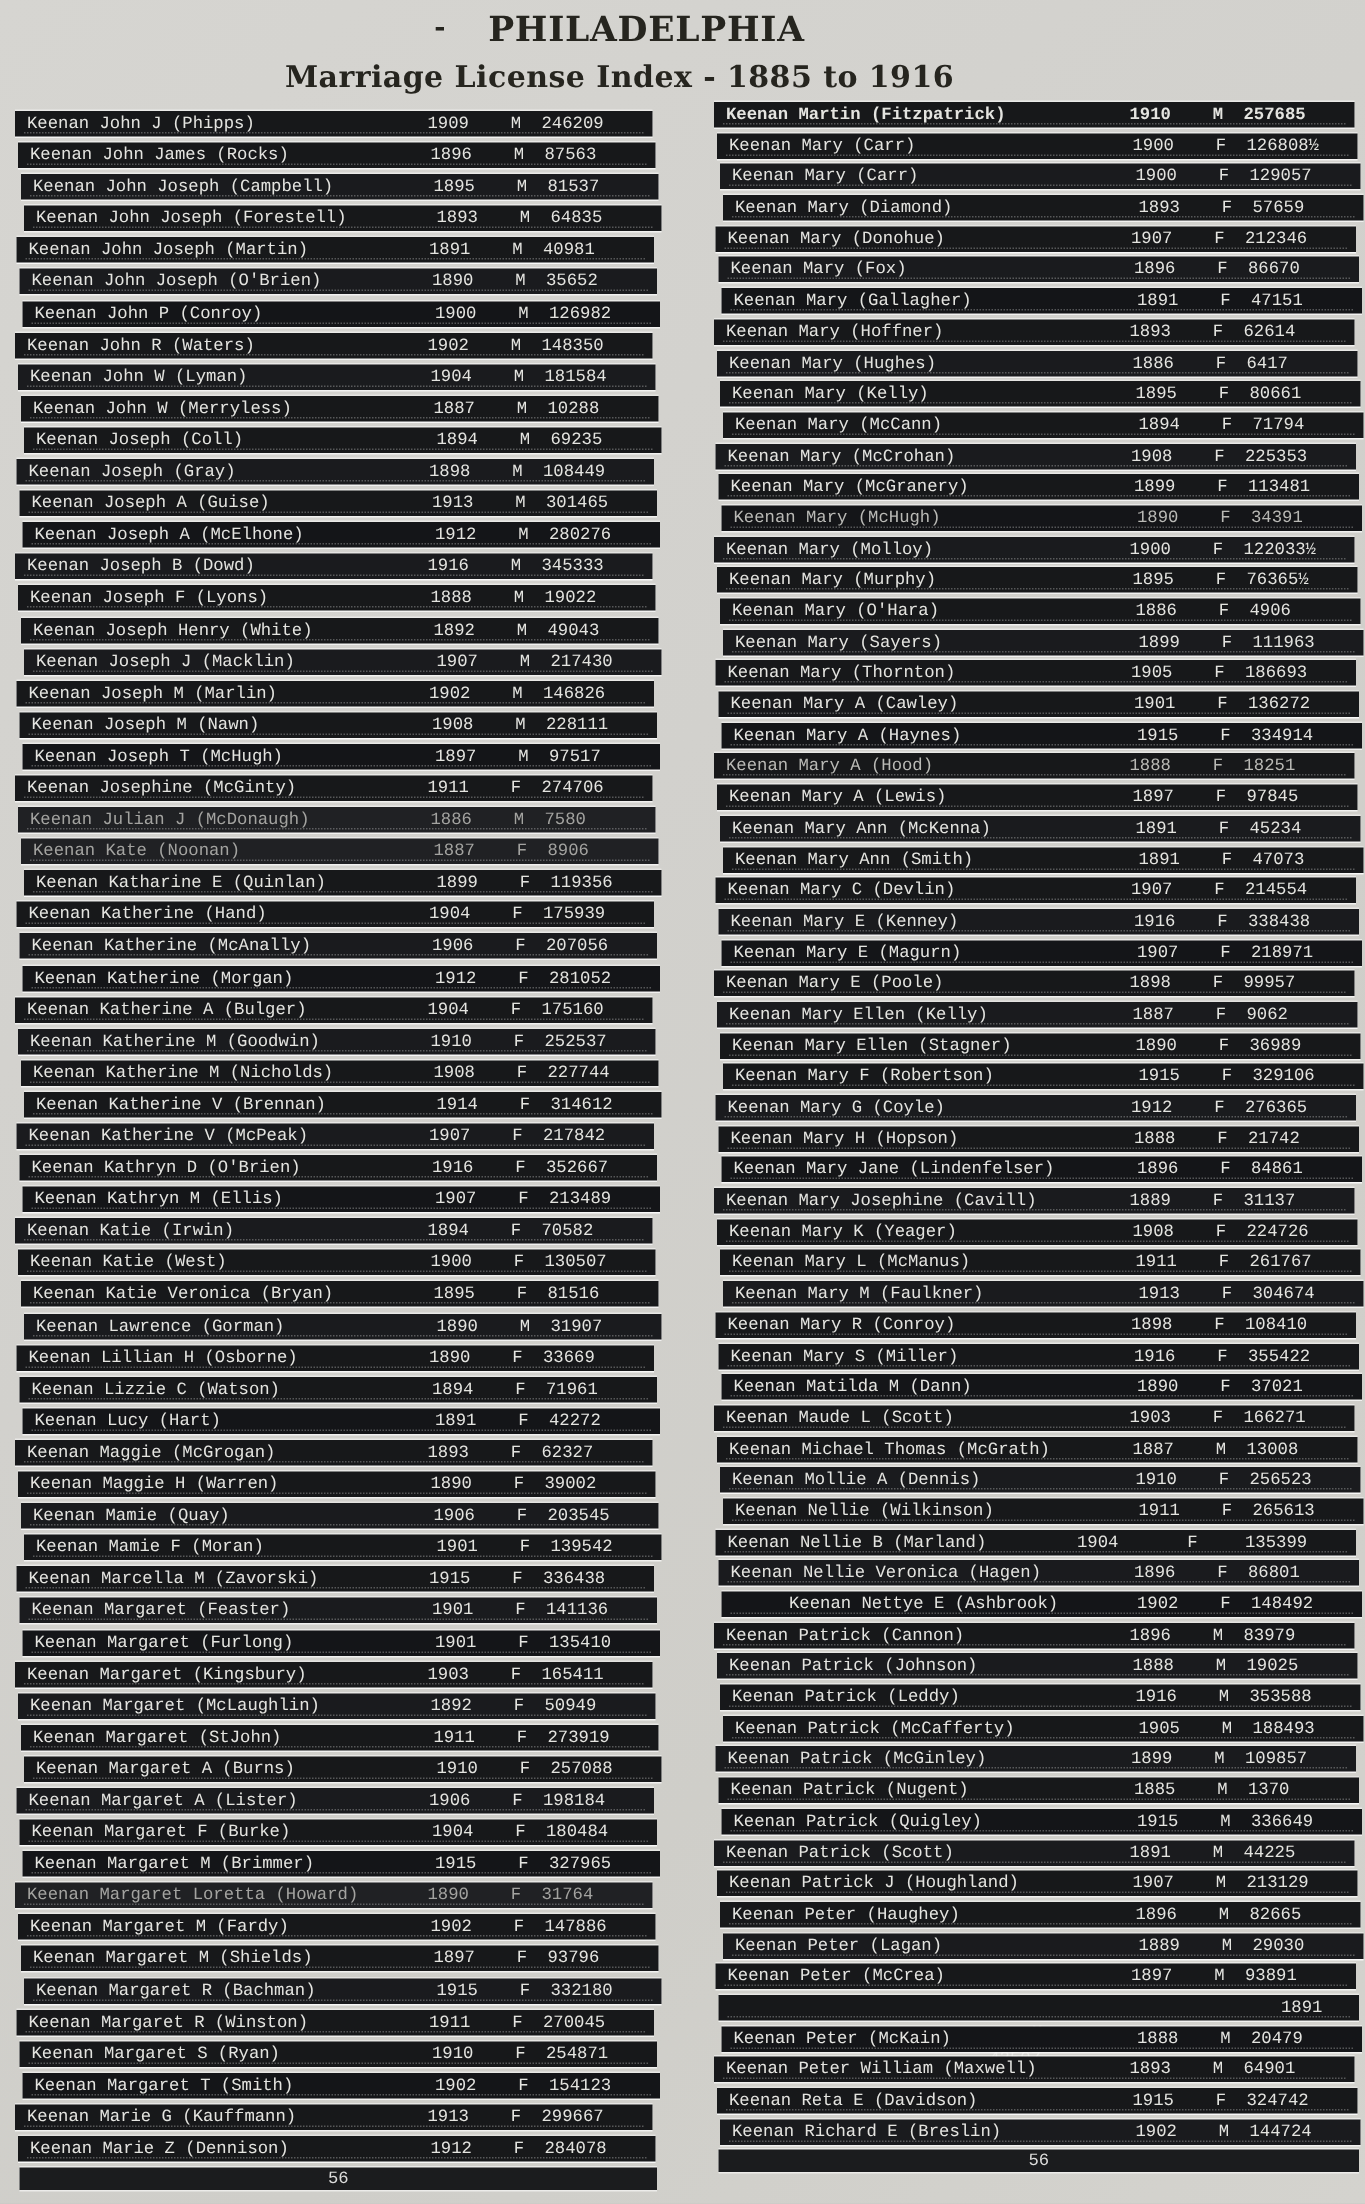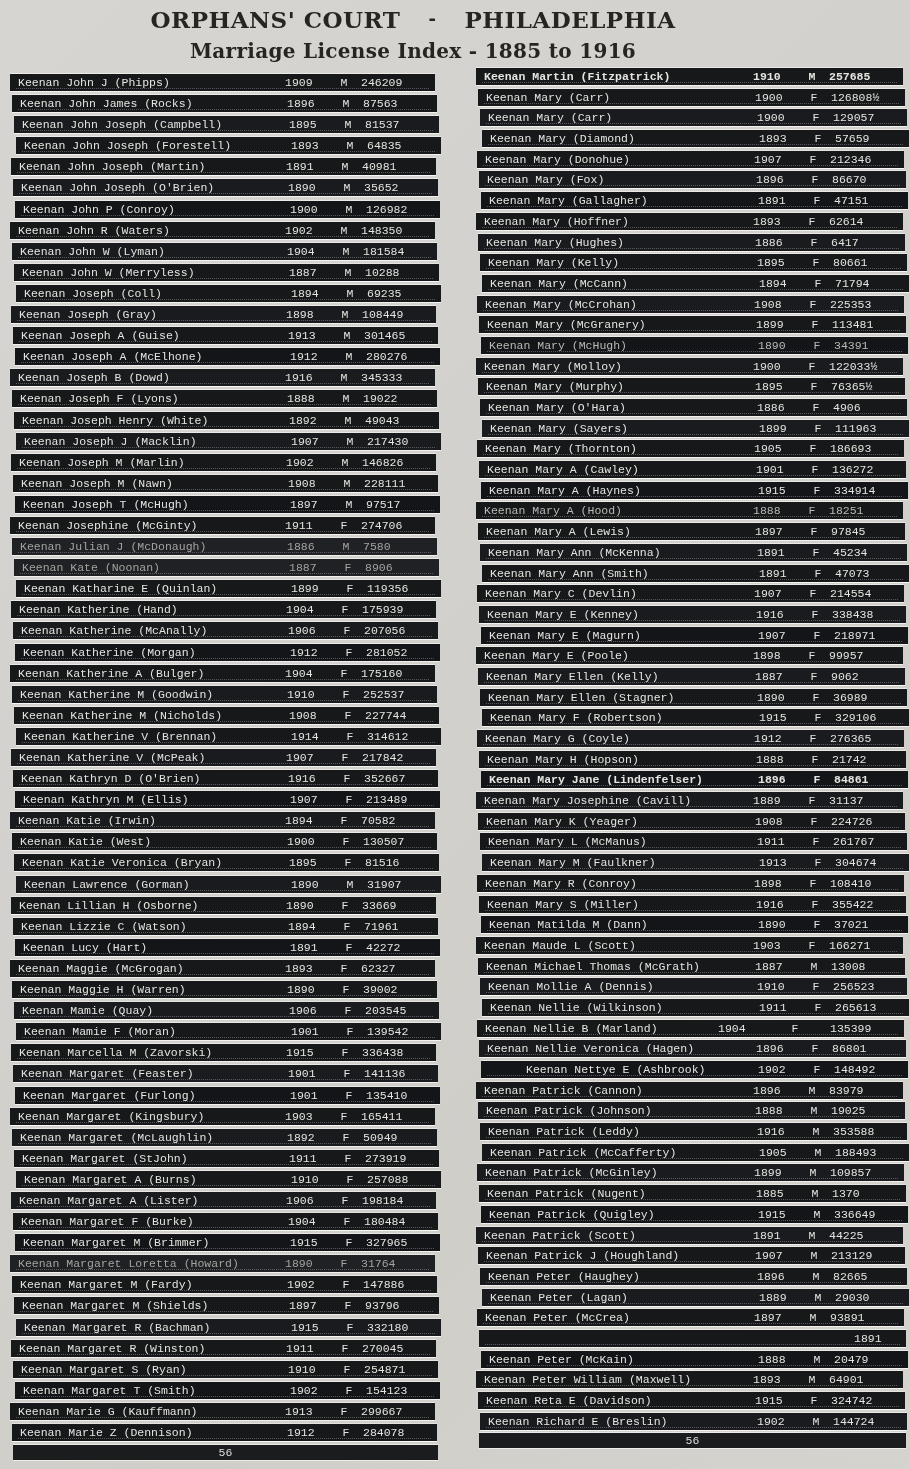--- a/index.html
+++ b/index.html
@@ -56,21 +56,20 @@
     text-align:center;font-size:11.5px;line-height:15px;
     box-shadow:0 1px 0 rgba(255,255,255,.6), 0 -1px 0 rgba(255,255,255,.55);
   }
 </style>
 </head>
 <body>
 
 <div class="page">
   <header class="hdr">
     <div class="t1">
-      <span>ORPHANS' COURT</span>
       <span class="dash">-</span>
       <span>PHILADELPHIA</span>
     </div>
     <div class="t2">Marriage License Index - 1885 to 1916</div>
   </header>
 
   <main class="cols">
     <section class="col" id="col-left">
       <div class="row" style="transform: translateX(-3px); justify-content: space-between;">
           <span class="name">Keenan John J (Phipps)</span>
@@ -664,21 +663,21 @@
           <span class="year">1912</span>
           <span class="sex">F</span>
           <span class="num">276365</span>
         </div>
         <div class="row" style="transform: translateX(0px);">
           <span class="name">Keenan Mary H (Hopson)</span>
           <span class="year">1888</span>
           <span class="sex">F</span>
           <span class="num">21742</span>
         </div>
-        <div class="row" style="transform: translateX(2px); font-weight: bold;">
+        <div class="row" style="transform: translateX(2px);">
           <span class="name">Keenan Mary Jane (Lindenfelser)</span>
           <span class="year">1896</span>
           <span class="sex">F</span>
           <span class="num">84861</span>
         </div>
         <div class="row" style="transform: translateX(-3px);">
           <span class="name">Keenan Mary Josephine (Cavill)</span>
           <span class="year">1889</span>
           <span class="sex">F</span>
           <span class="num">31137</span>

